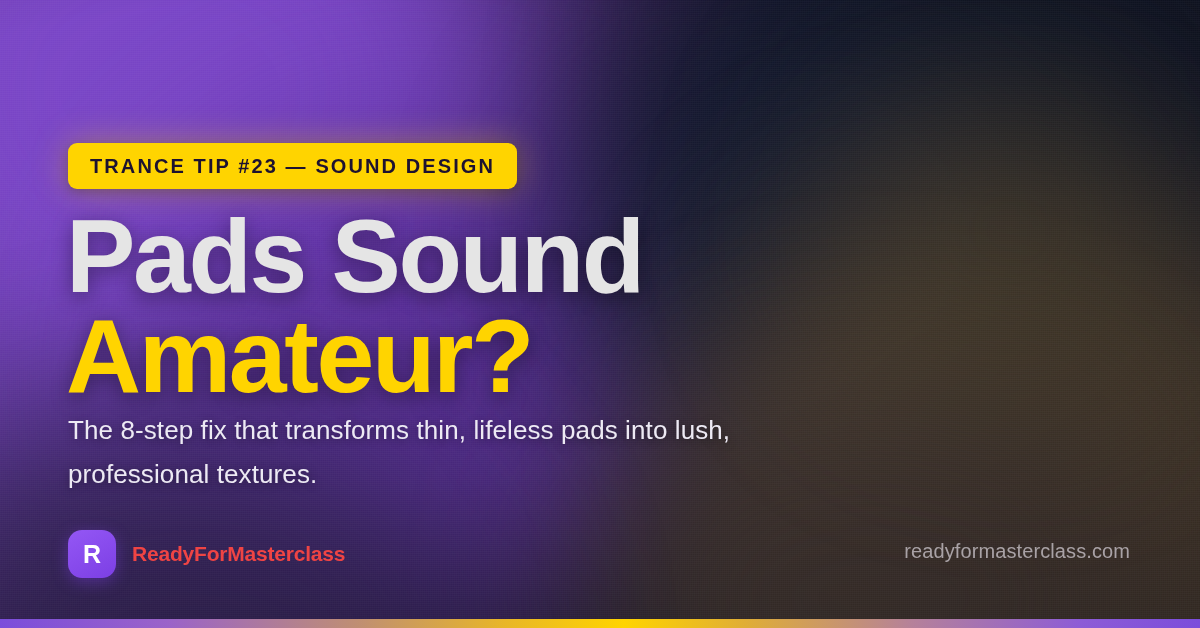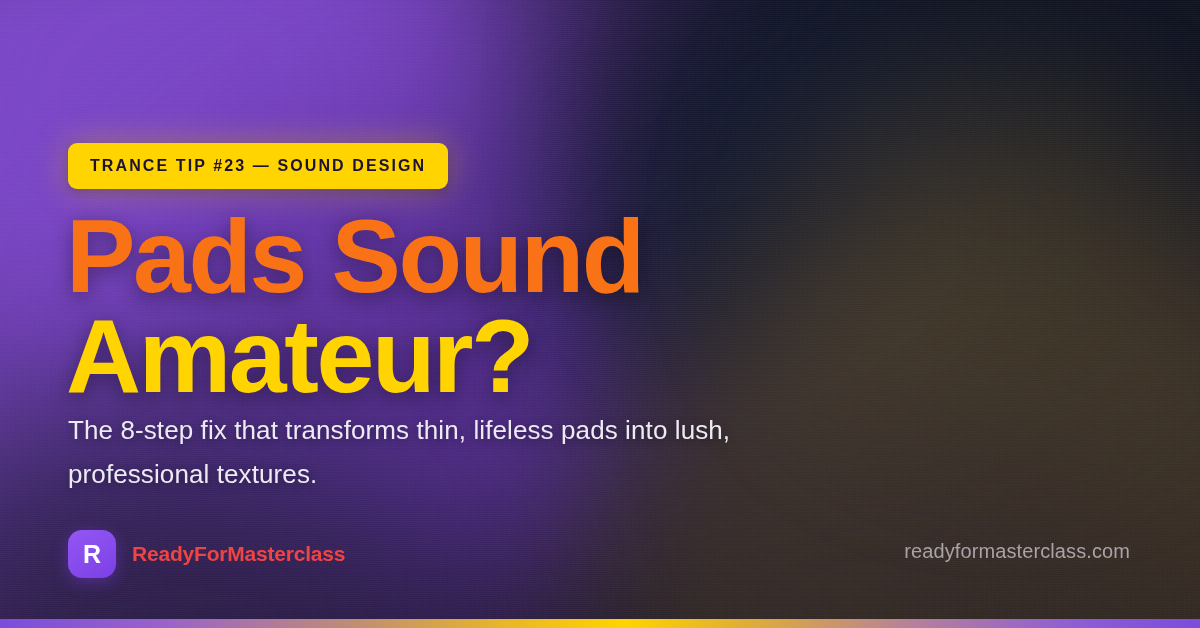--- a/index.html
+++ b/index.html
@@ -108,37 +108,37 @@
     left: 68px;
     top: 143px;
     height: 46px;
     display: flex;
     align-items: center;
     padding: 0 22px;
     border-radius: 9px;
     background: #FFD400;
     box-shadow: 0 0 34px rgba(255,212,0,.34), 0 3px 12px rgba(0,0,0,.28);
     color: #1d1230;
-    font-size: 16px;
+    font-size: 20px;
     font-weight: bold;
     letter-spacing: 2.1px;
     white-space: nowrap;
   }
 
   .headline {
     position: absolute;
     left: 66px;
     top: 206px;
     font-size: 104px;
     line-height: 100px;
     font-weight: bold;
     letter-spacing: -2.4px;
     text-shadow: 0 5px 20px rgba(0,0,0,.38);
   }
-  .headline .line1 { color: #f97316; display: block; }
+  .headline .line1 { color: #e5e5e5; display: block; }
   .headline .line2 { color: #FFD400; display: block; }
 
   .subtitle {
     position: absolute;
     left: 68px;
     top: 408px;
     width: 760px;
     color: #EDEAF4;
     font-size: 26px;
     line-height: 44px;

